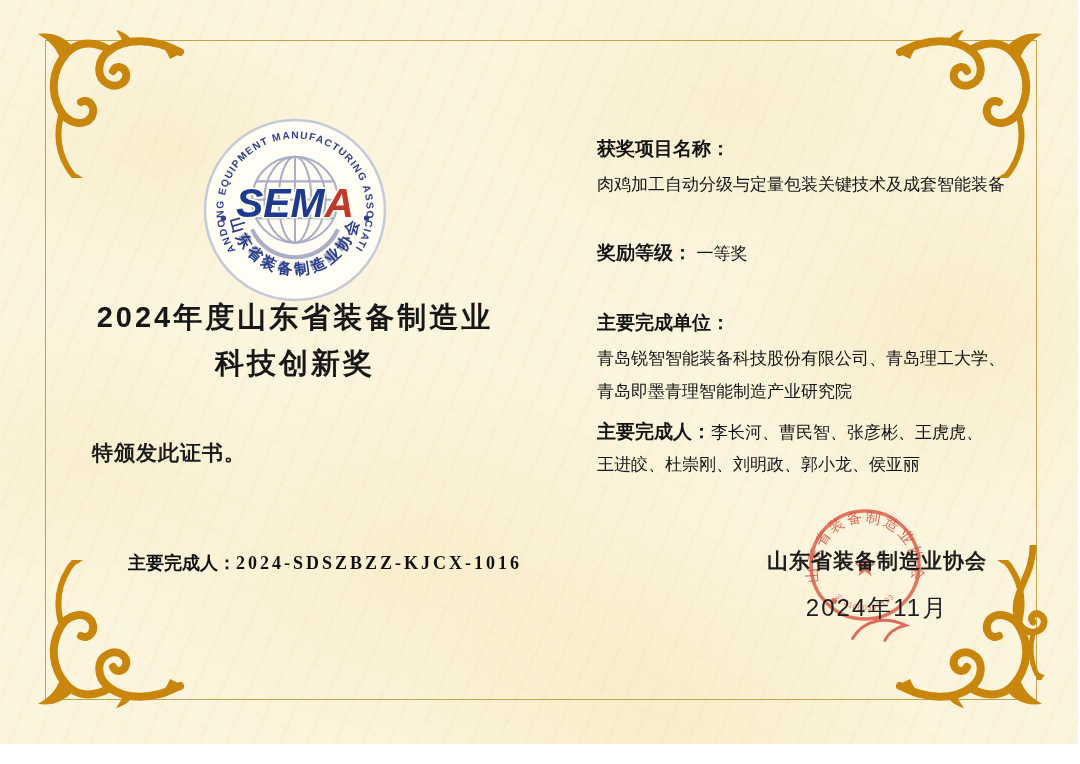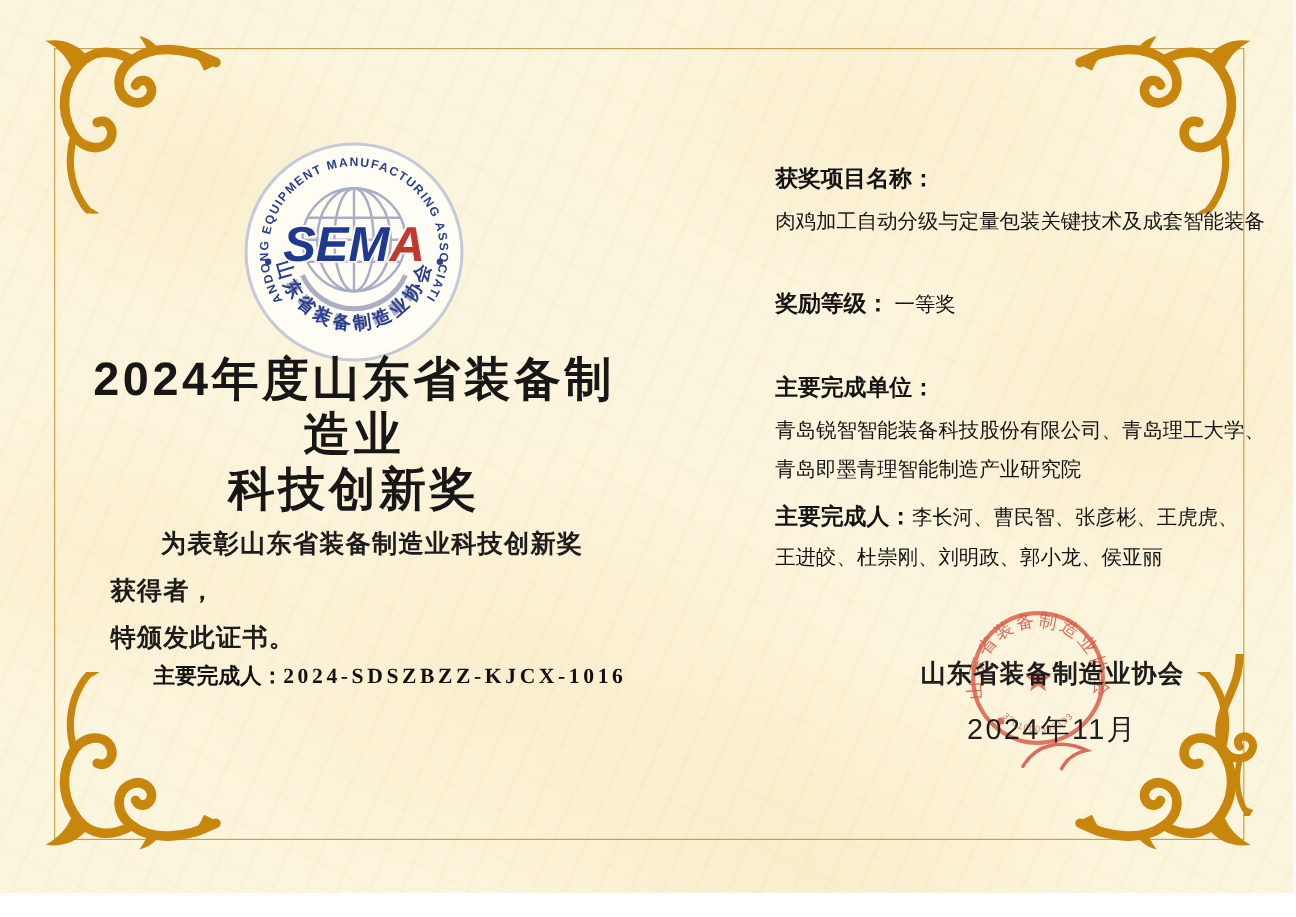--- a/index.html
+++ b/index.html
@@ -28,35 +28,35 @@
   .corner.tl{left:34px;top:28px;}
   .corner.tr{left:896px;top:28px;transform:scaleX(-1);}
   .corner.bl{left:34px;top:560px;transform:scaleY(-1);}
   .corner.br{left:896px;top:560px;transform:scale(-1,-1);}
   .flourish{position:absolute;left:1004px;top:545px;width:58px;height:135px;}
 
   .logo{position:absolute;left:203px;top:118px;width:184px;height:184px;}
 
   .title-block{
     position:absolute;left:60px;top:294px;width:470px;text-align:center;
-    color:#171717;font-weight:900;font-size:39px;letter-spacing:3px;line-height:46px;
+    color:#171717;font-weight:900;font-size:29px;letter-spacing:3px;line-height:46px;
   }
   .body-block{
     position:absolute;left:92px;top:434px;width:414px;
     font-family:"Liberation Serif", serif;font-weight:600;
     font-size:21px;line-height:39px;color:#1c1c1c;letter-spacing:1px;
   }
   .body-line1{text-indent:2em;}
   .certno{
     position:absolute;left:128px;top:551px;
     font-family:"Liberation Serif", serif;font-weight:700;font-size:18px;color:#111;
   }
   .certno .val{letter-spacing:3px;}
 
-  .rightcol{position:absolute;left:646px;top:136px;width:434px;color:#141414;}
+  .rightcol{position:absolute;left:597px;top:136px;width:434px;color:#141414;}
   .f-label{font-weight:800;font-size:19px;}
   .f-value{font-weight:400;font-size:17px;}
   .rc-project-label{margin-bottom:11px;}
   .rc-project-value{margin-bottom:44px;}
   .rc-row{margin-bottom:14px;}
   .rc-units-label{margin-bottom:6px;margin-top:44px;}
   .rc-unit-line{font-size:17px;line-height:33px;}
   .rc-people{margin-top:8px;line-height:32px;}
 
   .issuer-block{
@@ -172,21 +172,20 @@
       <circle cx="20" cy="98" r="2.6" fill="#2b3f90"></circle>
       <circle cx="160" cy="98" r="2.6" fill="#2b3f90"></circle>
     </svg>
 
     <div class="title-block">
       <div>2024年度山东省装备制造业</div>
       <div>科技创新奖</div>
     </div>
 
     <div class="body-block">
-      <div class="body-line1">为表彰山东省装备制造业科技创新奖获得者，</div>
       <div>特颁发此证书。</div>
     </div>
 
     <div class="certno">
       <span>主要完成人：</span><span class="val">2024-SDSZBZZ-KJCX-1016</span>
     </div>
 
     <div class="rightcol">
       <div class="f-label rc-project-label">获奖项目名称：</div>
       <div class="f-value rc-project-value">肉鸡加工自动分级与定量包装关键技术及成套智能装备</div>

